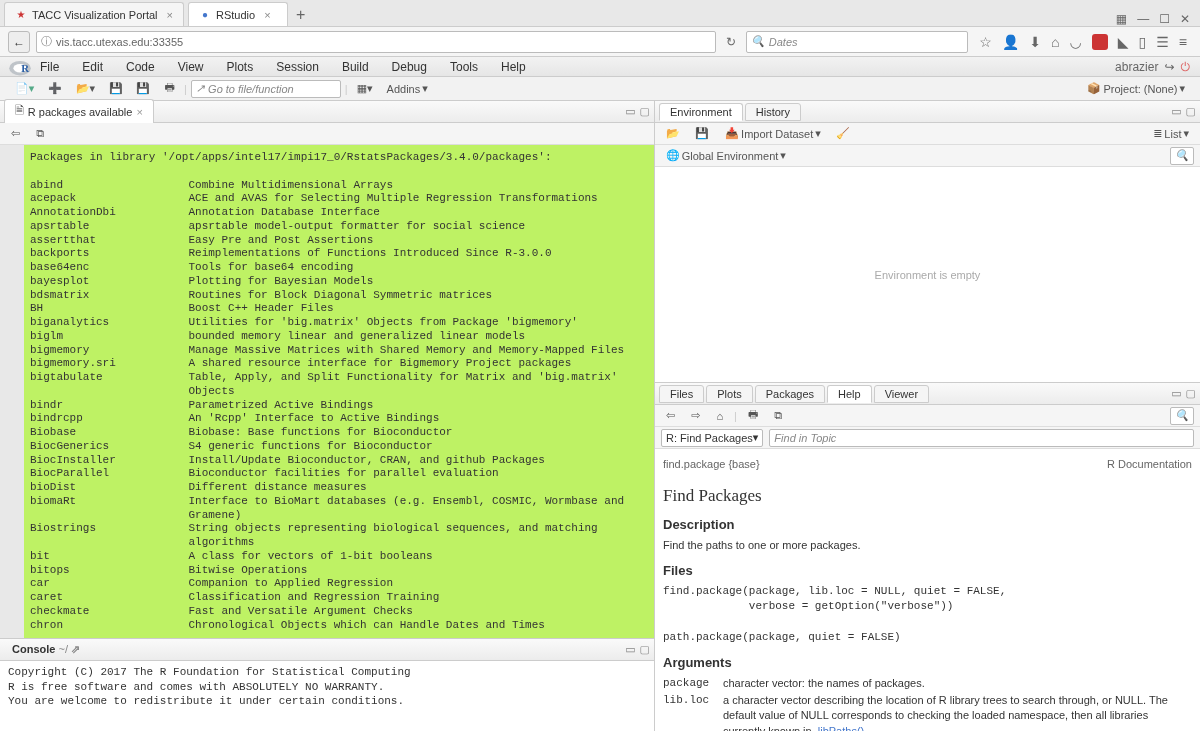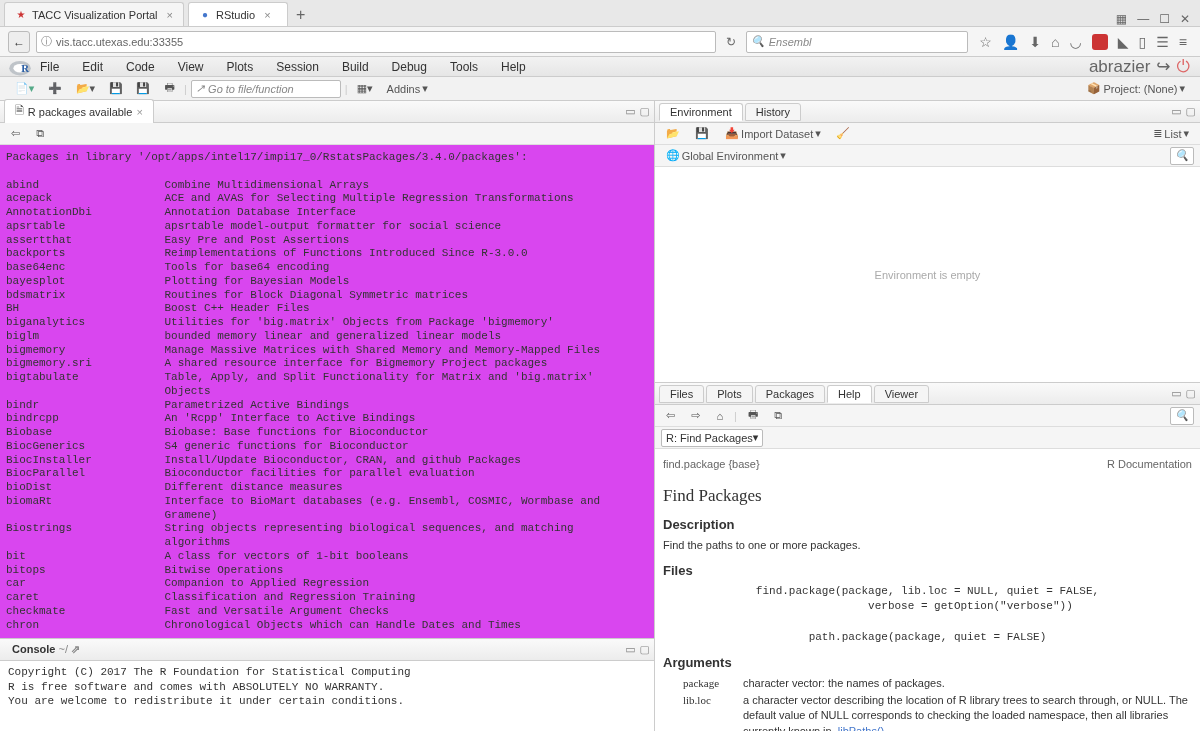--- a/index.html
+++ b/index.html
@@ -26,55 +26,55 @@
 .tool-icons span { cursor: pointer; }
 .redabp { width: 16px; height: 16px; background: #c33; border-radius: 3px; display: inline-block; }
 
 
 .rstudio { height: 674px; display: flex; flex-direction: column; background: #e8e8e8; }
 .rs-header { height: 20px; background: linear-gradient(#f2f2f2, #e6e6e6); display: flex; align-items: center; padding-left: 8px; border-bottom: 1px solid #ccc; }
 .r-logo { width: 24px; height: 24px; margin-right: 8px; }
 .r-logo svg { width: 24px; height: 24px; }
 .rs-menu { display: flex; gap: 23px; font-size: 12px; color: #333; }
 .rs-menu span { cursor: pointer; }
-.rs-user { margin-left: auto; padding-right: 10px; font-size: 17px; color: #666; display: flex; gap: 6px; align-items: center; }
+.rs-user { margin-left: auto; padding-right: 10px; font-size: 12px; color: #666; display: flex; gap: 6px; align-items: center; }
 
 .rs-toolbar { height: 24px; background: #f2f2f2; border-bottom: 1px solid #ccc; display: flex; align-items: center; padding: 0 10px; gap: 4px; font-size: 11px; }
 .tb-btn { padding: 1px 4px; border: 1px solid transparent; border-radius: 2px; cursor: pointer; display: inline-flex; align-items: center; gap: 2px; color: #555; }
 .tb-btn.green { color: #5a8; }
 .gotofile { flex: 0 0 150px; height: 18px; border: 1px solid #bbb; background: #fff; padding: 0 4px; font-style: italic; color: #888; display: flex; align-items: center; border-radius: 2px; }
 .tb-right { margin-left: auto; display: flex; gap: 4px; align-items: center; }
 
 .rs-body { flex: 1; display: flex; }
 .rs-left { flex: 0 0 655px; display: flex; flex-direction: column; border-right: 1px solid #ccc; }
 .rs-right { flex: 1; display: flex; flex-direction: column; }
 
 .pane-tabs { height: 22px; background: linear-gradient(#fafafa, #ececec); border-bottom: 1px solid #ccc; display: flex; align-items: center; font-size: 11px; padding-left: 4px; }
 .ptab { padding: 2px 10px; border: 1px solid #ccc; background: #f5f5f5; border-radius: 3px 3px 0 0; margin-right: 2px; display: flex; gap: 4px; align-items: center; }
 .ptab.active { background: #fff; border-bottom-color: #fff; }
 .pane-ctrls { margin-left: auto; display: flex; gap: 4px; padding-right: 4px; color: #888; }
 .pane-ctrls span { cursor: pointer; font-size: 11px; }
 
 .pane-toolbar { height: 22px; background: #f5f5f5; border-bottom: 1px solid #ddd; display: flex; align-items: center; padding: 0 6px; gap: 6px; font-size: 11px; color: #555; }
 
-.source-pane { flex: 1; overflow: auto; background: #d946ef; }
+.source-pane { flex: 1; overflow: auto; background: #bef264; margin-left: 24px; }
 .pkg-listing { font-family: "Courier New", monospace; font-size: 11px; white-space: pre; padding: 6px; color: #333; line-height: 1.25; }
 .console-pane { flex: 0 0 273px; border-top: 1px solid #ccc; display: flex; flex-direction: column; }
 .console-body { flex: 1; overflow: auto; background: #fff; font-family: "Courier New", monospace; font-size: 11px; padding: 4px 8px; color: #333; line-height: 1.3; }
 
 .env-pane { flex: 0 0 282px; display: flex; flex-direction: column; border-bottom: 1px solid #ccc; }
 .env-body { flex: 1; background: #fff; display: flex; align-items: center; justify-content: center; color: #aaa; font-size: 11px; }
 .help-pane { flex: 1; display: flex; flex-direction: column; }
 .help-body { flex: 1; overflow: auto; background: #fff; padding: 8px 8px 0 8px; font-size: 11px; line-height: 1.4; }
 .help-sig { display: flex; justify-content: space-between; color: #666; margin-bottom: 4px; }
 .help-body h1 { font-size: 17px; font-weight: normal; margin: 12px 0 8px 0; font-family: Georgia, serif; }
 .help-body h2 { font-size: 13px; font-weight: bold; margin: 8px 0 4px 0; }
-.help-body pre { font-family: "Courier New", monospace; white-space: pre-wrap; margin: 4px 0; text-align: center; }
+.help-body pre { font-family: "Courier New", monospace; white-space: pre-wrap; margin: 4px 0; }
 .help-body .arg-row { display: flex; margin: 2px 0; }
-.help-body .arg-name { flex: 0 0 48px; font-family: Liberation Serif, serif; margin-left: 20px; }
+.help-body .arg-name { flex: 0 0 48px; font-family: Liberation Mono, monospace; }
 .help-body .arg-desc { flex: 1; margin-left: 12px; }
 a { color: #4477cc; text-decoration: underline; }
 
 .mini-input { height: 18px; border: 1px solid #bbb; background: #fff; font-style: italic; color: #888; padding: 0 4px; border-radius: 2px; display: inline-flex; align-items: center; }
 </style>
 </head>
 <body>
 
 <div class="browser-tabs">
   <div class="tab">
@@ -98,21 +98,21 @@
 
 <div class="addr-bar">
   <div class="addr-back">←</div>
   <div class="url-box">
     <span class="lock">ⓘ</span>
     <span>vis.tacc.utexas.edu:33355</span>
   </div>
   <span class="reload">↻</span>
   <div class="search-box">
     <span class="mag">🔍</span>
-    <span>Ensembl</span>
+    <span>Dates</span>
   </div>
   <div class="tool-icons">
     <span>☆</span>
     <span>👤</span>
     <span>⬇</span>
     <span>⌂</span>
     <span>◡</span>
     <span class="redabp"></span>
     <span>◣</span>
     <span>▯</span>
@@ -300,20 +300,23 @@
           <span class="tb-btn">⇦</span>
           <span class="tb-btn">⇨</span>
           <span class="tb-btn">⌂</span>
           <span style="color:#ccc">|</span>
           <span class="tb-btn">🖶</span>
           <span class="tb-btn">⧉</span>
           <div style="margin-left:auto" class="mini-input">🔍</div>
         </div>
         <div class="pane-toolbar">
           <span class="mini-input" style="font-style:normal;color:#333"><span>R: Find Packages</span> ▾</span>
+          <span class="mini-input" style="flex:1">
+              <span>Find in Topic</span>
+            </span>
         </div>
         <div class="help-body">
           <div class="help-sig">
             <span>find.package {base}</span>
             <span>R Documentation</span>
           </div>
           <h1>Find Packages</h1>
           <h2>Description</h2>
           <p>Find the paths to one or more packages.</p>
           <h2>Files</h2>

